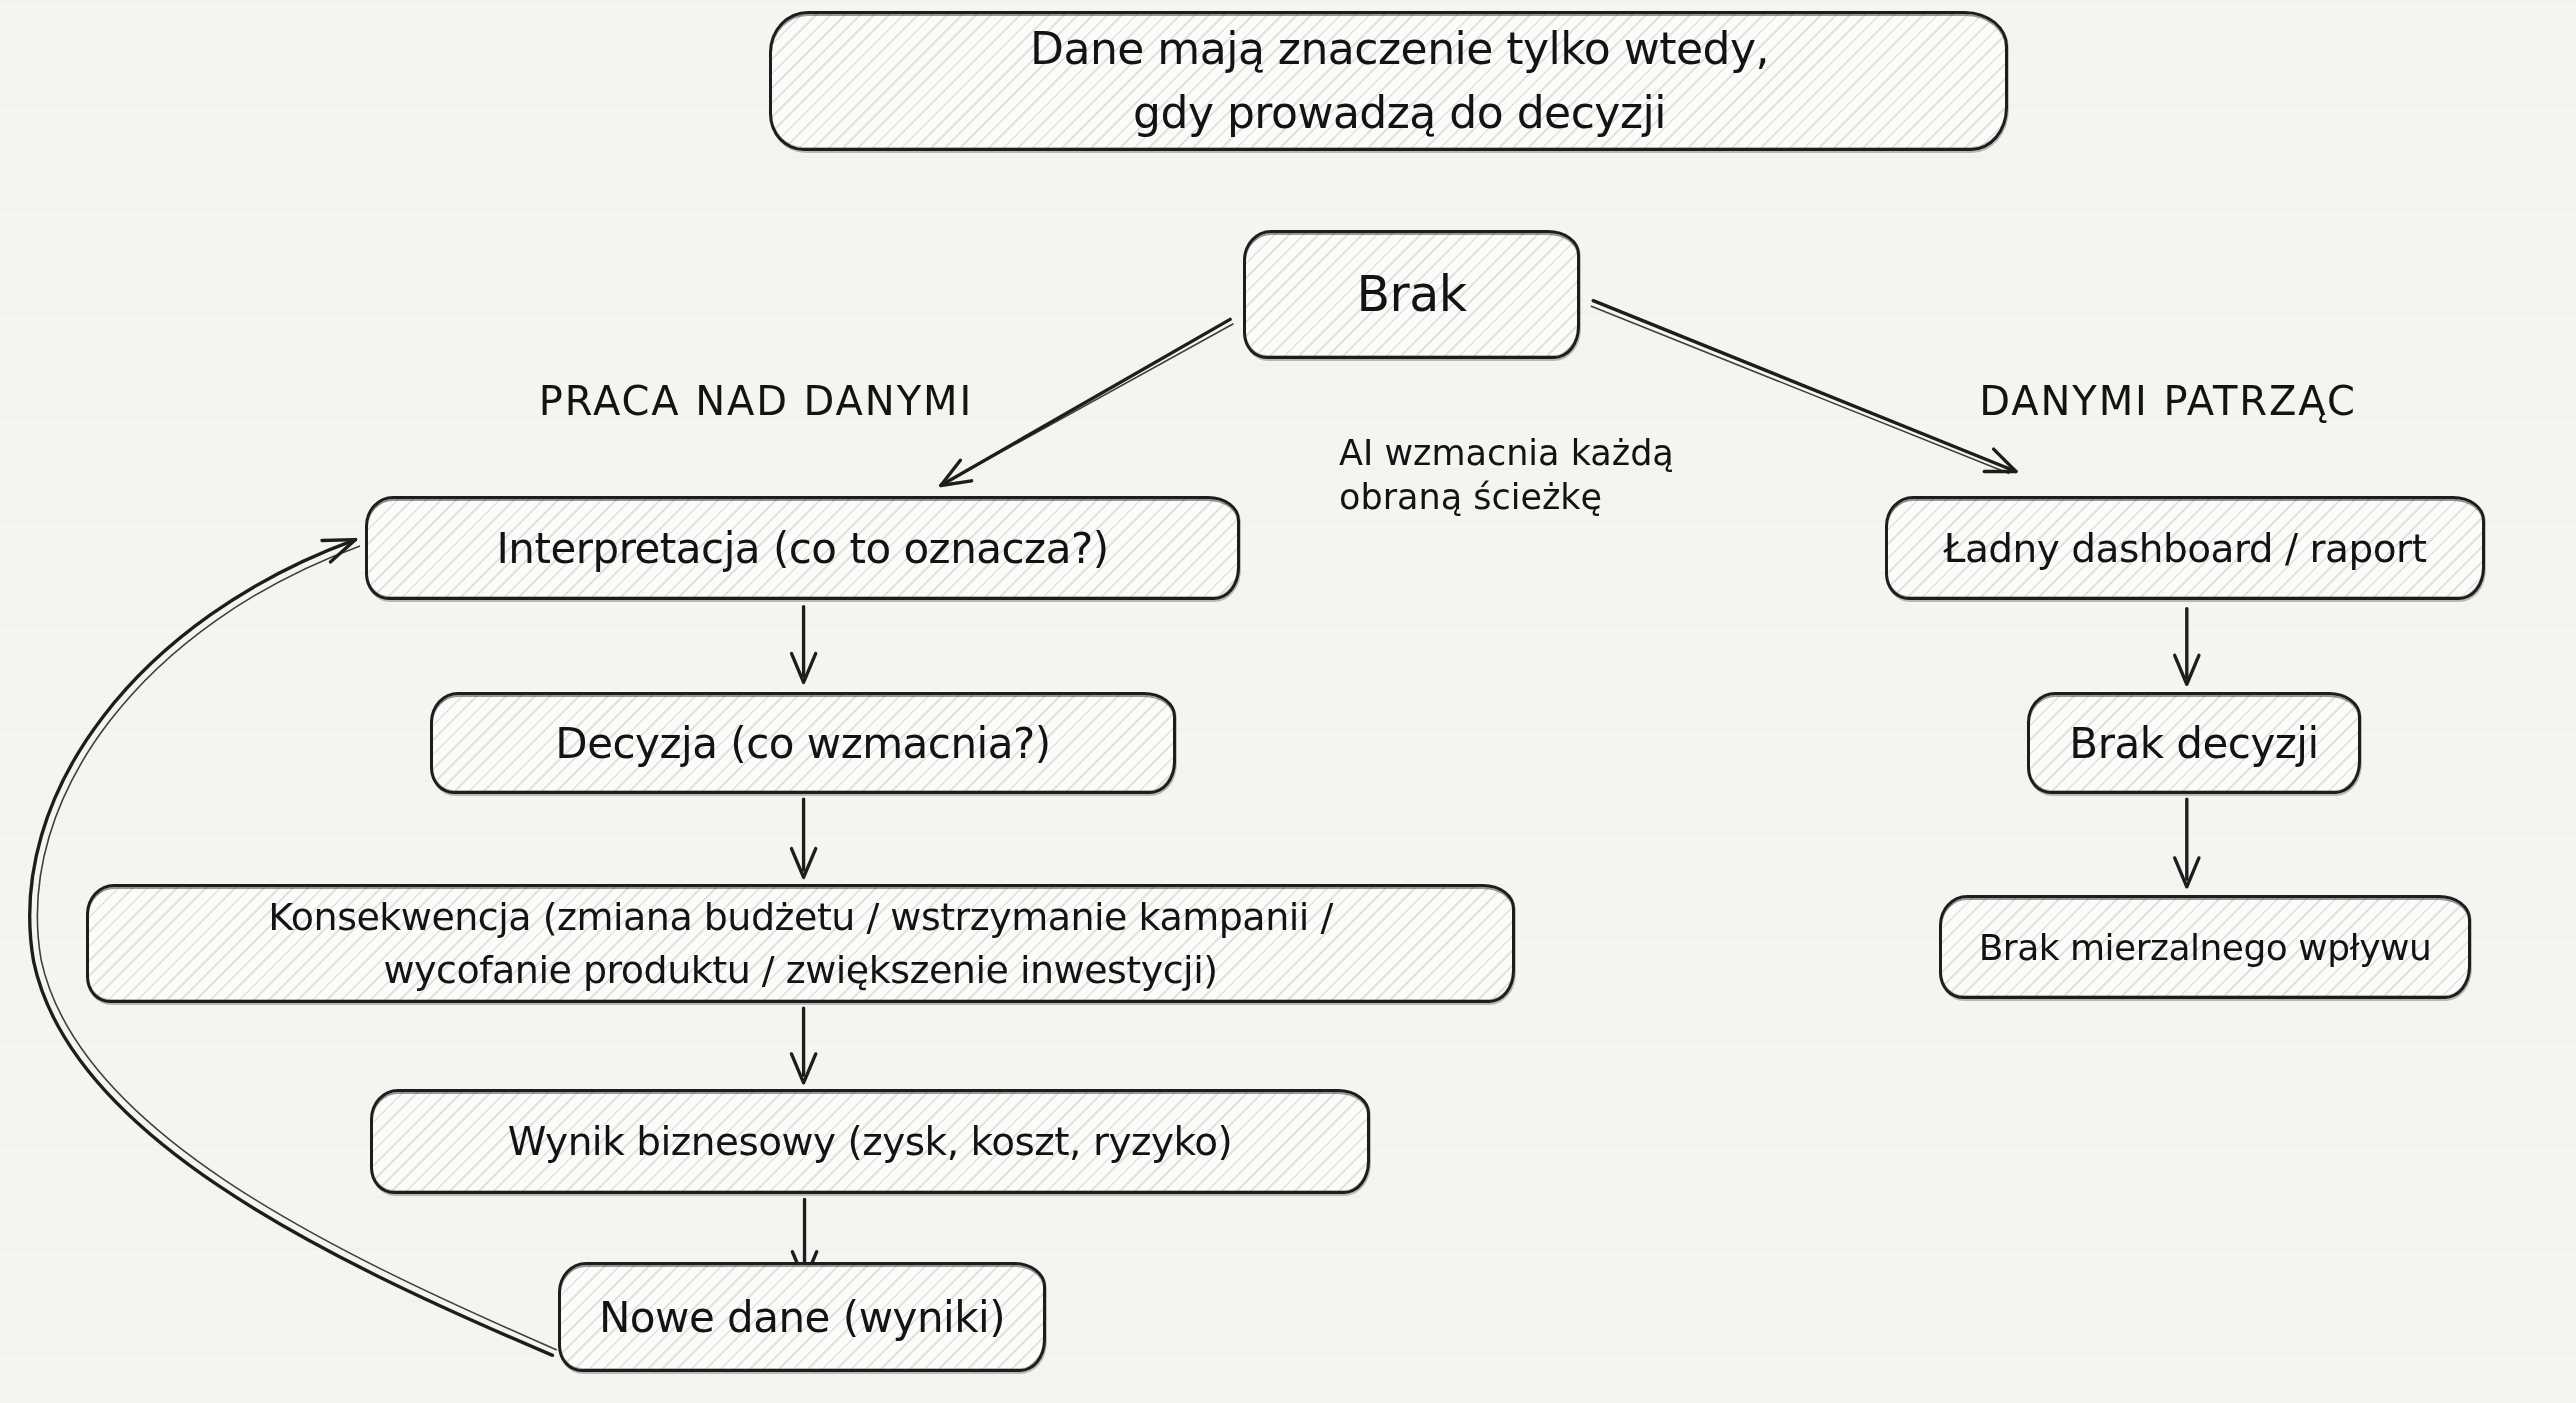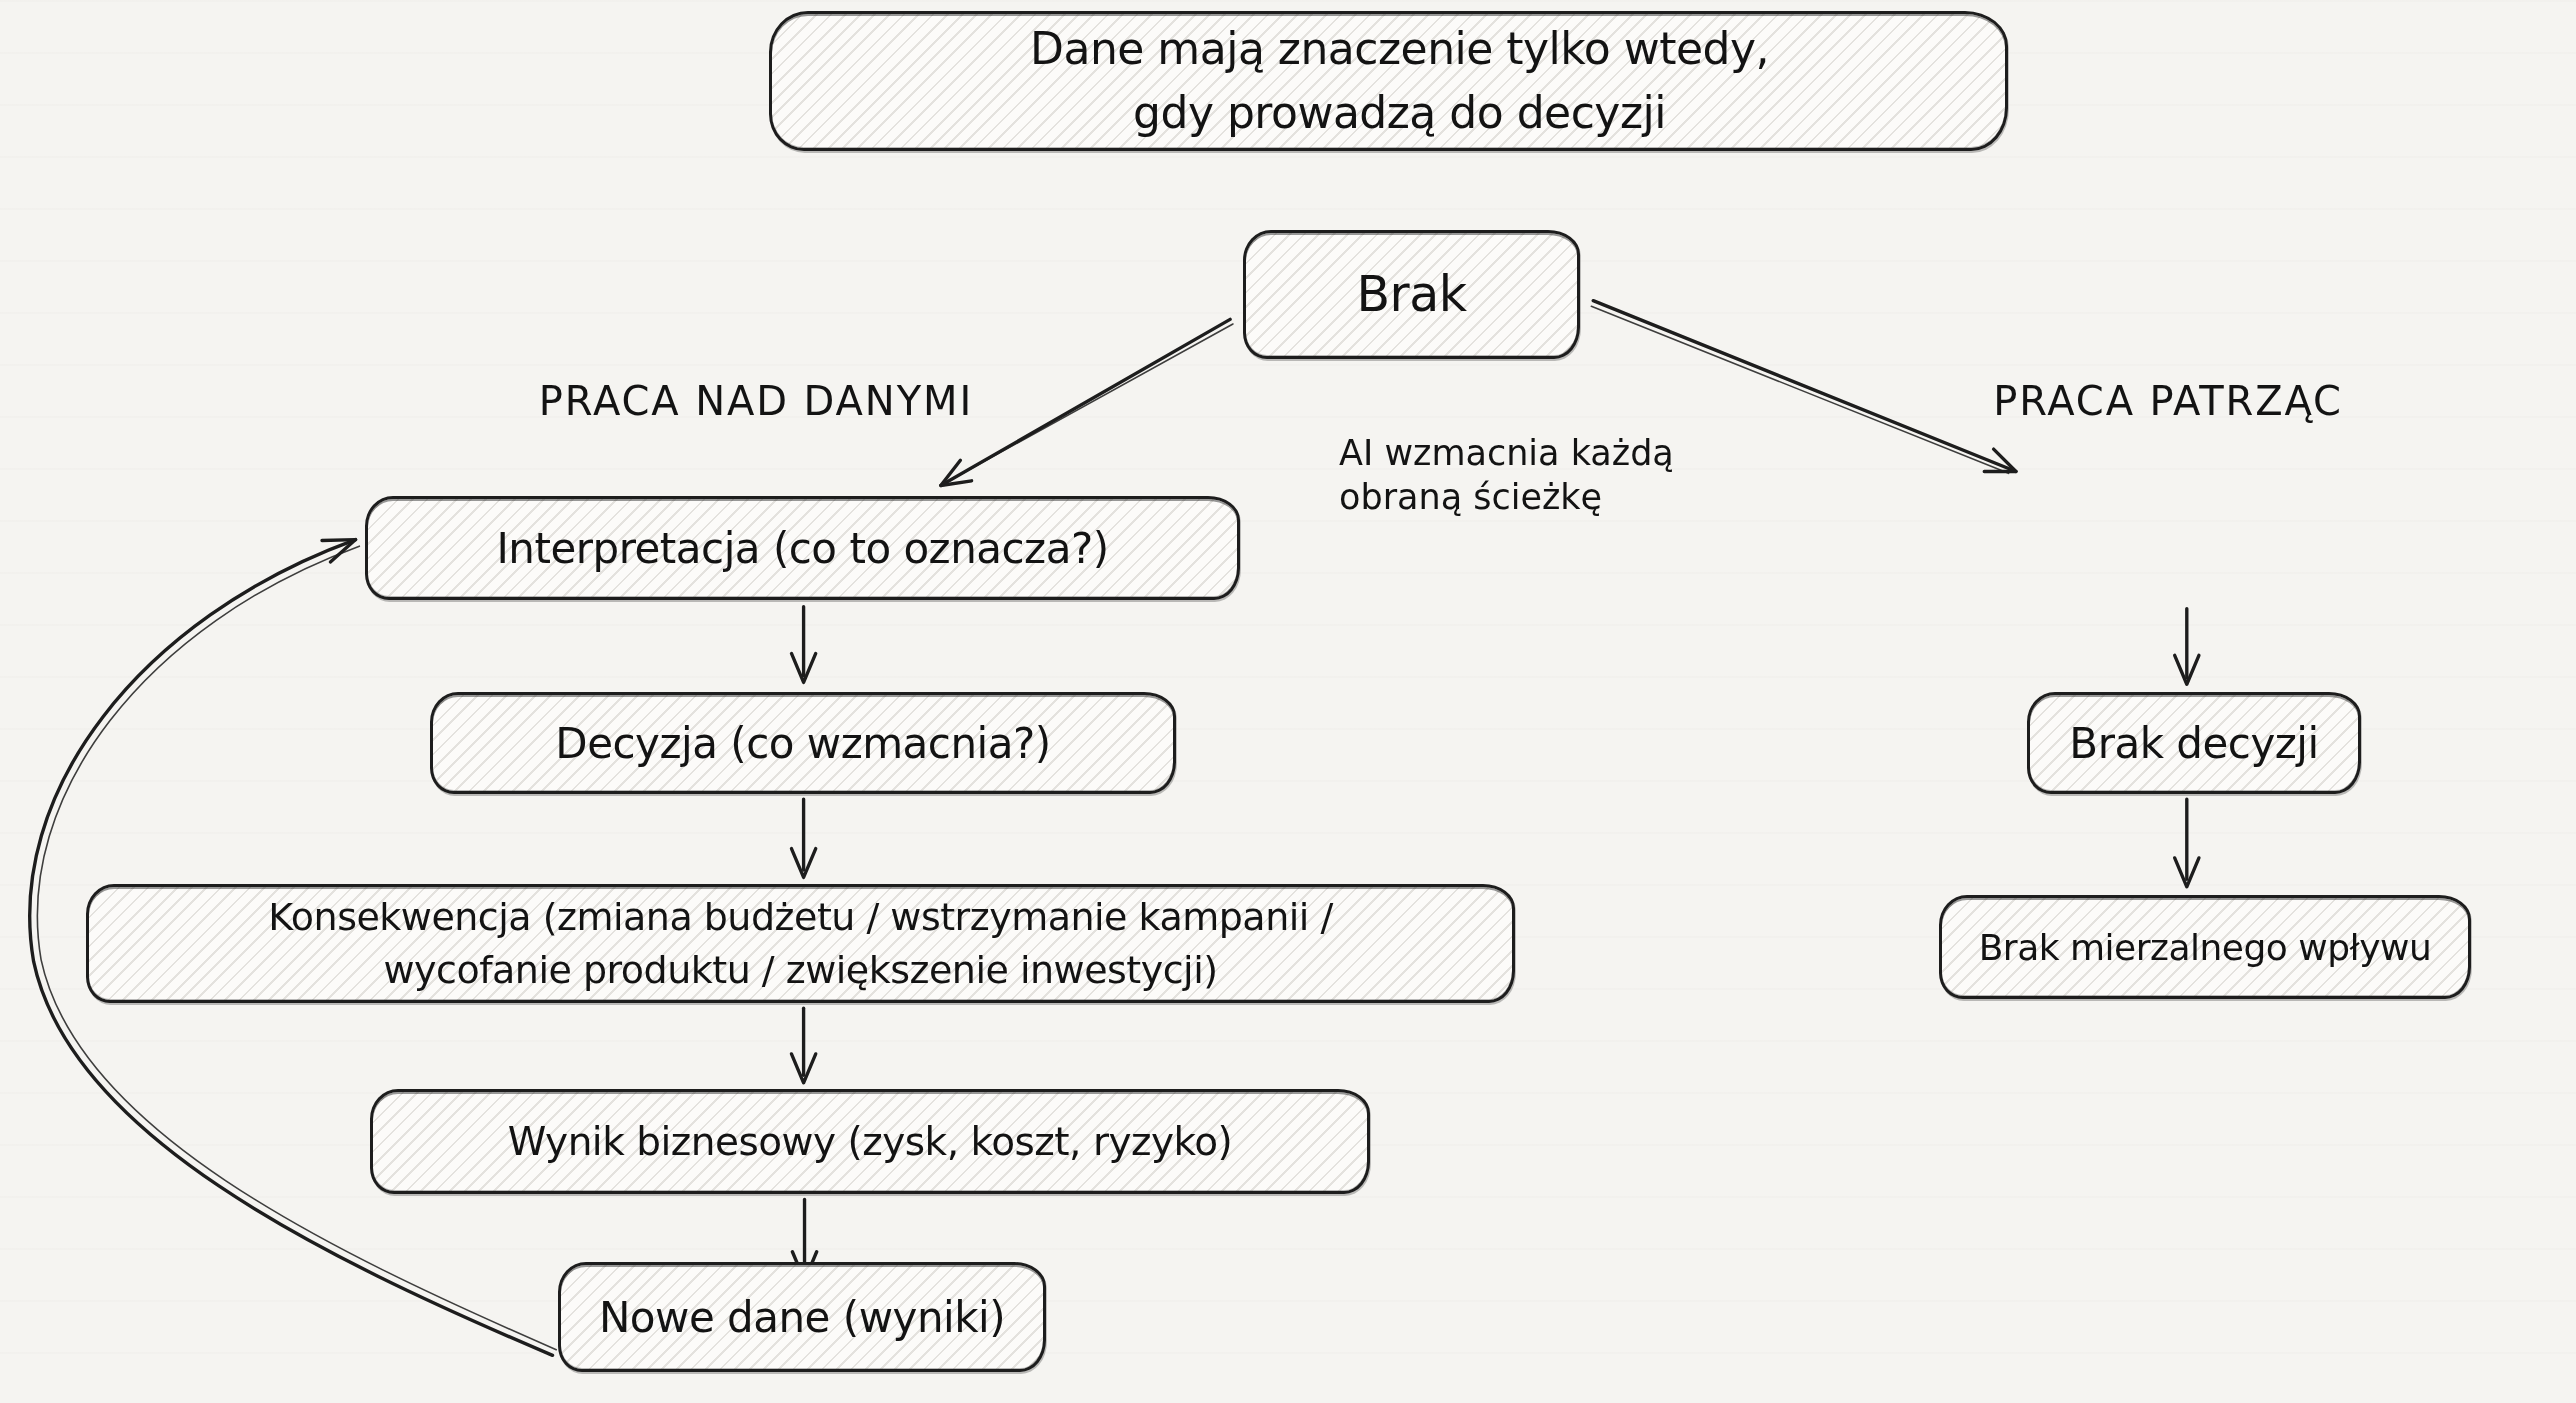--- a/index.html
+++ b/index.html
@@ -149,21 +149,21 @@
   <div class="node node-title">
     <span class="node-label">Dane mają znaczenie tylko wtedy,
 gdy prowadzą do decyzji</span>
   </div>
 
   <div class="node node-dane nowrap">
     <span class="node-label">Brak</span>
   </div>
 
   <div class="branch-label branch-label-left">PRACA NAD DANYMI</div>
-  <div class="branch-label branch-label-right">PRACA PATRZĄC</div>
+  <div class="branch-label branch-label-right">DANYMI PATRZĄC</div>
 
   <div class="annotation">AI wzmacnia każdą
 obraną ścieżkę</div>
 
   <div class="node node-interpretacja nowrap">
     <span class="node-label">Interpretacja (co to oznacza?)</span>
   </div>
 
   <div class="node node-decyzja nowrap">
     <span class="node-label">Decyzja (co wzmacnia?)</span>
@@ -175,20 +175,23 @@
   </div>
 
   <div class="node node-wynik nowrap">
     <span class="node-label">Wynik biznesowy (zysk, koszt, ryzyko)</span>
   </div>
 
   <div class="node node-nowe-dane nowrap">
     <span class="node-label">Nowe dane (wyniki)</span>
   </div>
 
+  <div class="node node-dashboard nowrap">
+    <span class="node-label">Ładny dashboard / raport</span>
+  </div>
 
   <div class="node node-brak-decyzji nowrap">
     <span class="node-label">Brak decyzji</span>
   </div>
 
   <div class="node node-brak-wplywu nowrap">
     <span class="node-label">Brak mierzalnego wpływu</span>
   </div>
 
 </div>

